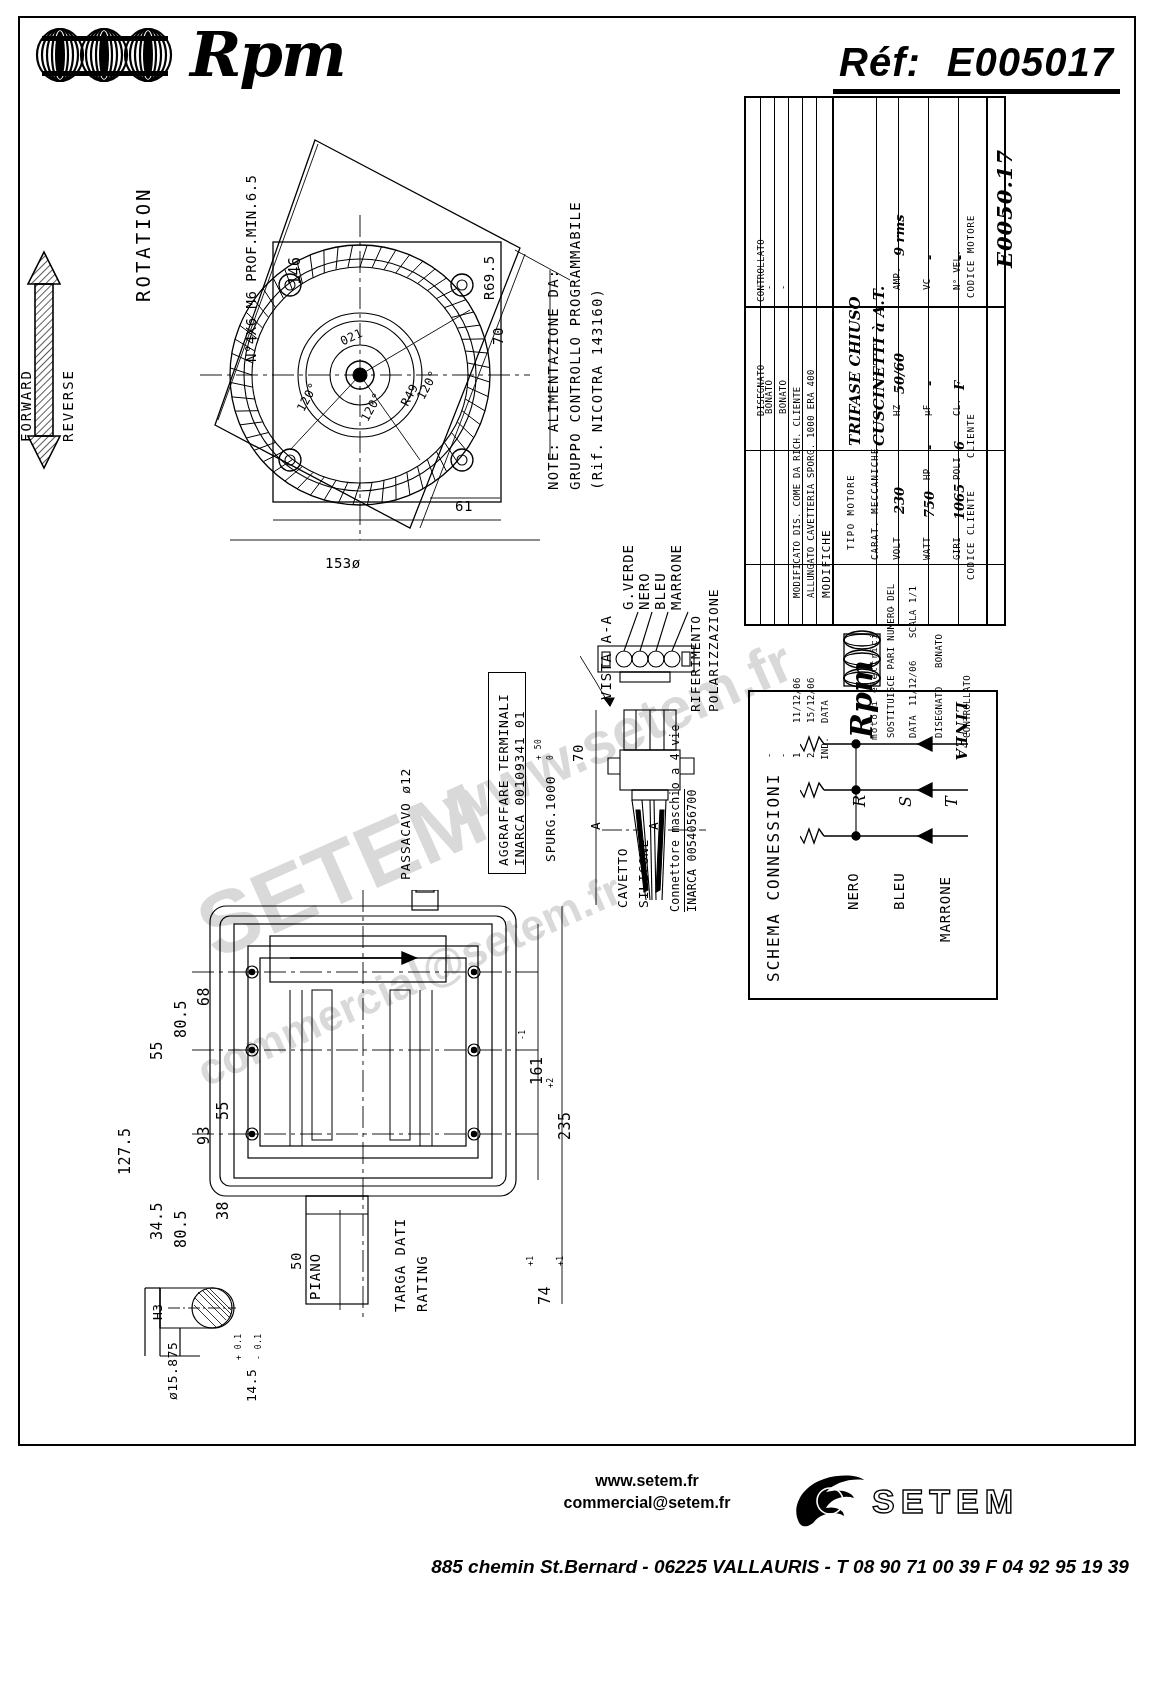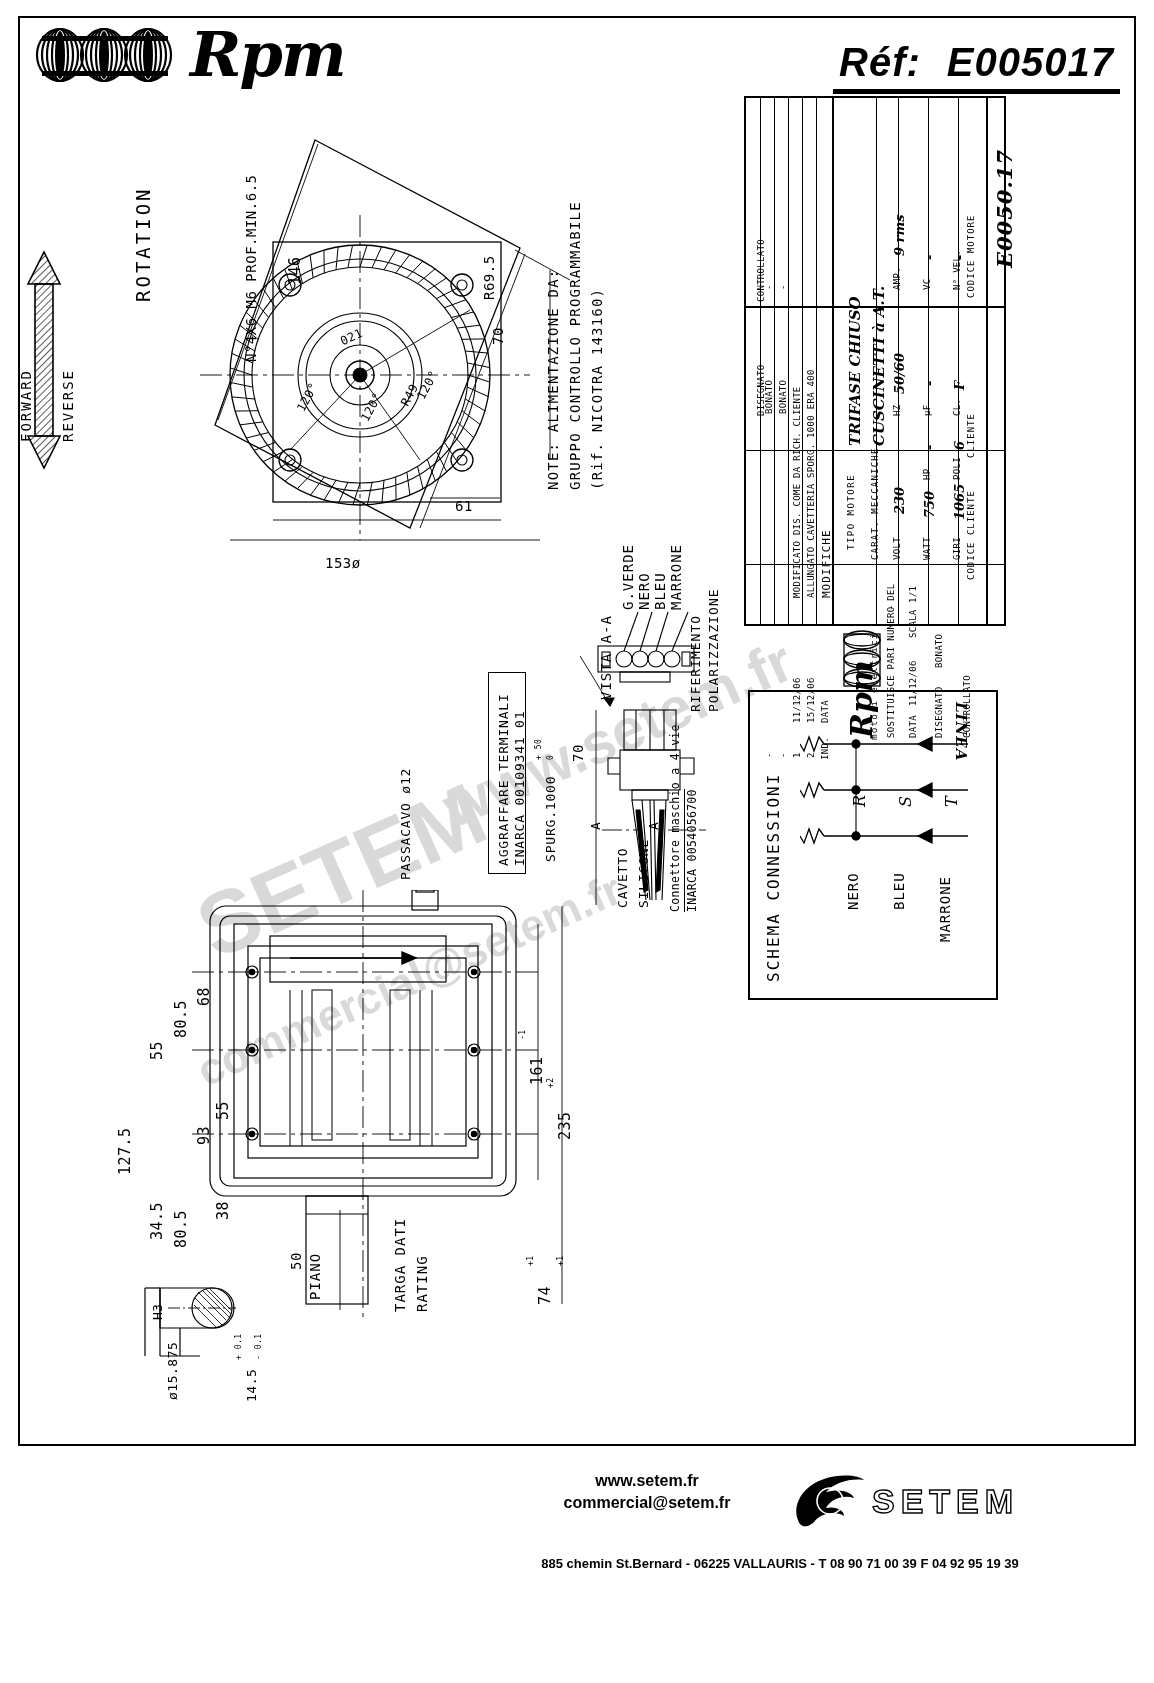--- a/index.html
+++ b/index.html
@@ -44,21 +44,21 @@
   
   .sc{position:absolute;left:748px;top:690px;width:250px;height:310px;border:2px solid #000;box-sizing:border-box;}
 
   
   .footer{position:absolute;left:0;top:1452px;width:1154px;height:231px;}
   .codebox{position:absolute;left:22px;top:12px;width:412px;height:110px;border:4px solid #000;box-sizing:border-box;background:#fff;}
   .codebox .lbl{position:absolute;left:14px;top:4px;font-size:25px;font-weight:bold;}
   .codebox .num{position:absolute;left:14px;top:28px;font-size:55px;font-weight:bold;letter-spacing:-1px;}
   .contact{position:absolute;left:437px;top:18px;width:420px;text-align:center;}
   .contact div{font-size:16px;font-weight:bold;line-height:22px;}
-  .addr{position:absolute;left:430px;top:104px;width:700px;text-align:center;font-size:13px;font-weight:bold;}
+  .addr{position:absolute;left:430px;top:104px;width:700px;text-align:center;font-size:19px;font-weight:bold;font-style:italic;}
   .setem-logo{position:absolute;left:790px;top:18px;display:flex;align-items:center;gap:4px;}
   .setem-word{font-family:"Liberation Sans",sans-serif;font-weight:bold;font-size:34px;letter-spacing:6px;-webkit-text-stroke:1.4px #000;color:#fff;}
 
   
   .wm{position:absolute;pointer-events:none;color:#d9d9d9;font-weight:bold;white-space:nowrap;}
   .wm1{left:190px;top:820px;font-size:88px;transform:rotate(-24deg);font-family:"Liberation Sans",sans-serif;}
   .wm2{left:430px;top:700px;font-size:58px;transform:rotate(-24deg);font-family:"Liberation Sans",sans-serif;}
   .wm3{left:180px;top:955px;font-size:44px;transform:rotate(-24deg);font-family:"Liberation Sans",sans-serif;}
   svg{display:block;}
 </style>

